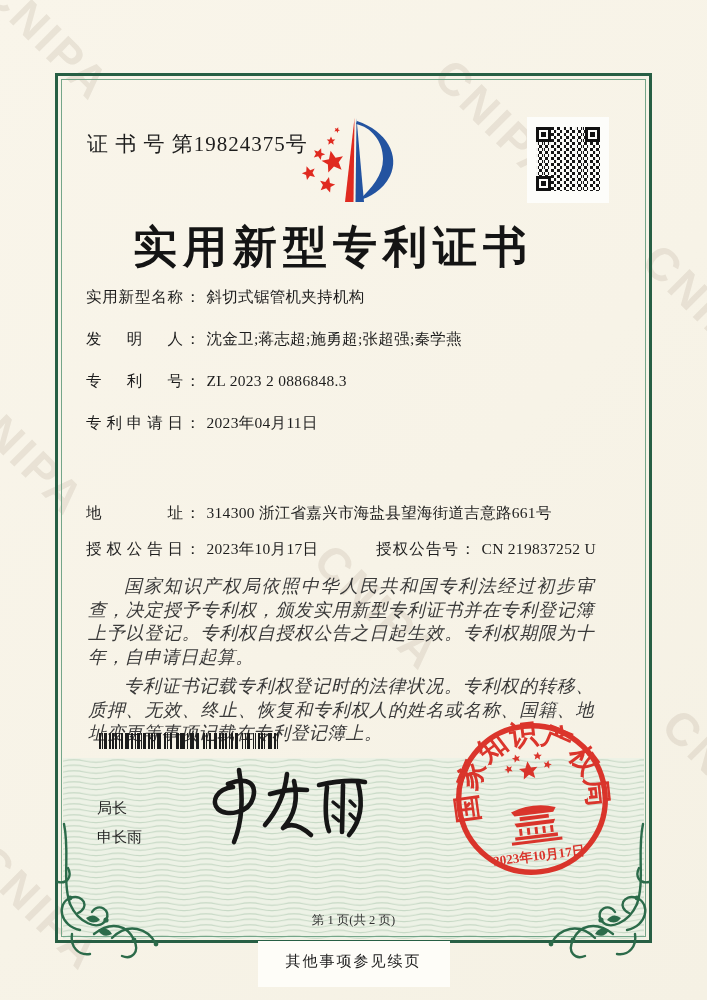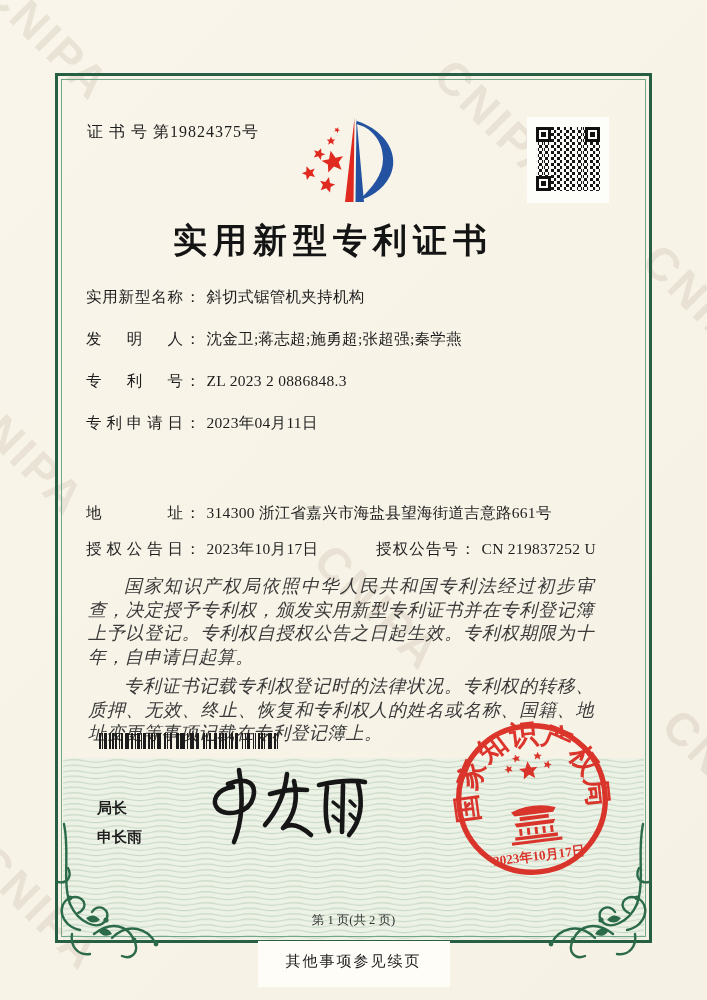--- a/index.html
+++ b/index.html
@@ -30,52 +30,52 @@
   .band{
     position:absolute;left:63px;top:758px;width:581px;height:181px;
     background:#edf2e6;z-index:1;
   }
   .band svg{display:block;width:100%;height:100%;}
   
   .flourish{position:absolute;z-index:3;width:125px;height:140px;}
   .flourish-bl{left:50px;top:822px;}
   .flourish-br{left:532px;top:822px;transform:scaleX(-1);}
   
-  .cert-no{position:absolute;left:87px;top:122px;font-size:16px;letter-spacing:1px;z-index:4;}
+  .cert-no{position:absolute;left:87px;top:130px;font-size:21px;letter-spacing:1px;z-index:4;}
   .logo{position:absolute;left:295px;top:111px;width:115px;height:100px;z-index:4;}
   .qr-patch{position:absolute;left:527px;top:117px;width:82px;height:86px;background:#fdfdfa;z-index:4;}
   .qr{position:absolute;left:9px;top:10px;width:64px;height:64px;
     background:
       repeating-linear-gradient(90deg,rgba(253,253,250,.95) 0 2px,transparent 2px 7px,rgba(253,253,250,.9) 7px 8px,transparent 8px 13px),
       repeating-conic-gradient(#161616 0% 25%,#fdfdfa 0% 50%);
     background-size:auto,6px 6px;}
   .finder{position:absolute;width:15px;height:15px;background:#fdfdfa;border:3px solid #111;box-sizing:border-box;}
   .finder::after{content:"";position:absolute;left:2px;top:2px;width:5px;height:5px;background:#111;}
   .finder.tl{left:0;top:0}.finder.tr{right:0;top:0}.finder.bl{left:0;bottom:0}
   .doc-title{position:absolute;left:0;top:218px;width:666px;text-align:center;
-    font-size:34px;font-weight:bold;letter-spacing:6px;color:#141414;z-index:4;}
+    font-size:44px;font-weight:bold;letter-spacing:6px;color:#141414;z-index:4;}
   
   .row{position:absolute;left:86px;font-size:15.5px;white-space:nowrap;z-index:4;}
   .flabel{display:inline-block;width:97px;text-align:justify;text-align-last:justify;}
   .fcolon{display:inline-block;margin:0 6px 0 2px;}
   .fvalue{letter-spacing:.3px;}
   .pair2{position:absolute;left:282px;top:0;white-space:nowrap;}
   .pair2 .flabel{width:82px;margin-left:8px;}
   
   .body-text{position:absolute;left:88px;top:575px;width:506px;z-index:4;
     font-size:18px;line-height:23.5px;color:#3a3a3a;text-align:justify;letter-spacing:.4px;font-style:italic;}
   .body-text p{margin:0 0 6px 0;text-indent:2em;}
   
   .barcode{position:absolute;left:99px;top:733px;width:181px;height:16px;z-index:4;
     background-image:
       repeating-linear-gradient(90deg,#1c1c1c 0 1.5px,transparent 1.5px 3px,#1c1c1c 3px 4px,transparent 4px 6.5px),
       repeating-linear-gradient(90deg,#1c1c1c 0 1px,transparent 1px 5px,#1c1c1c 5px 7px,transparent 7px 11px);}
   .director{position:absolute;left:97px;top:793px;z-index:4;
     font-family:"Liberation Sans","DejaVu Sans",sans-serif;
-    font-size:15px;font-weight:700;color:#1f1f1f;line-height:29px;}
+    font-size:15px;font-weight:400;color:#1f1f1f;line-height:29px;}
   .signature{position:absolute;left:198px;top:764px;width:172px;height:82px;z-index:4;}
   .seal{position:absolute;left:449px;top:716px;width:166px;height:166px;z-index:5;opacity:.93;}
   .page-no{position:absolute;left:0;top:912px;width:707px;text-align:center;
     font-size:12.5px;color:#333;z-index:4;}
   .footer-strip{position:absolute;left:258px;top:941px;width:192px;height:46px;background:#fefdf8;z-index:3;}
   .footer-note{position:absolute;left:0;top:952px;width:707px;text-align:center;
     font-size:15px;letter-spacing:2px;color:#222;z-index:4;}
 </style>
 </head>
 <body>

